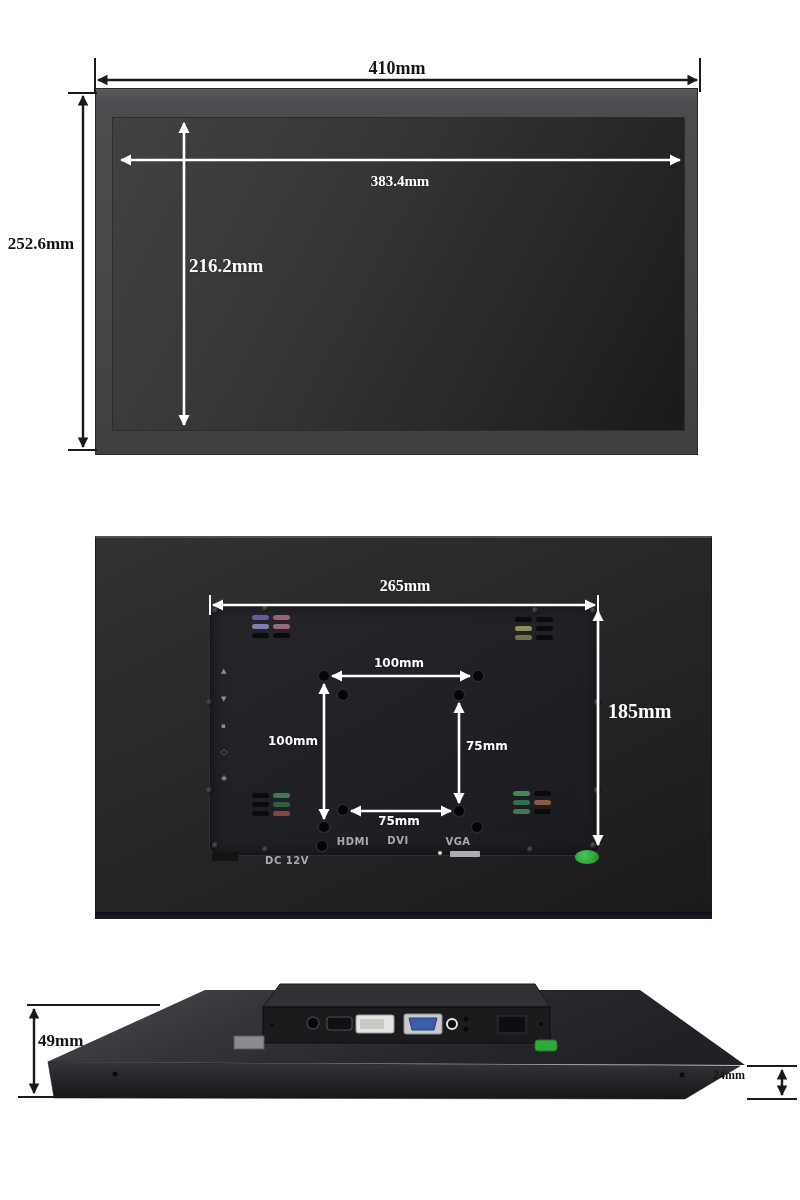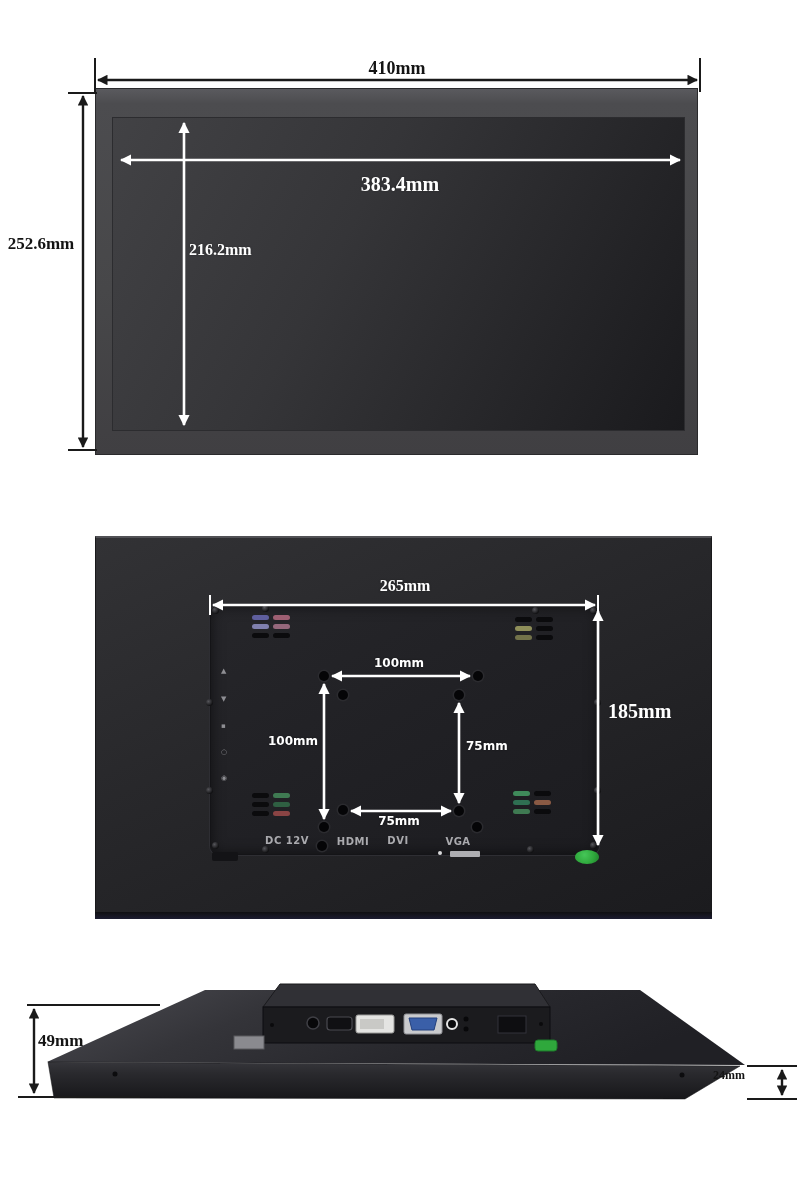--- a/index.html
+++ b/index.html
@@ -90,22 +90,22 @@
       <line x1="68" y1="400" x2="97" y2="400" stroke="#1a1a1a" stroke-width="2"></line>
       <line x1="83" y1="46" x2="83" y2="397" stroke="#1a1a1a" stroke-width="2.4" marker-start="url(#mb)" marker-end="url(#mb)"></line>
 
       <line x1="121" y1="110" x2="680" y2="110" stroke="#ffffff" stroke-width="2.6" marker-start="url(#mw)" marker-end="url(#mw)"></line>
 
       <line x1="184" y1="73" x2="184" y2="375" stroke="#ffffff" stroke-width="2.6" marker-start="url(#mw)" marker-end="url(#mw)"></line>
     </svg>
 
     <div class="abs dim-serif center-x" style="left:397px;top:9px;font-size:18px;">410mm</div>
     <div class="abs dim-serif" style="left:2px;top:185px;width:78px;text-align:center;font-size:17px;">252.6mm</div>
-    <div class="abs dim-serif white center-x" style="left:400px;top:124px;font-size:20px;">383.4mm</div>
-    <div class="abs dim-serif white" style="left:189px;top:192px;font-size:16px;font-family:Liberation Serif, serif;">216.2mm</div>
+    <div class="abs dim-serif white center-x" style="left:400px;top:124px;font-size:15px;">383.4mm</div>
+    <div class="abs dim-serif white" style="left:189px;top:206px;font-size:19px;font-family:Liberation Serif, serif;">216.2mm</div>
   </div>
 
   <div class="abs" style="left:0;top:520px;width:800px;height:415px;">
     <div class="abs back-panel"></div>
     <div class="abs back-panel-lip"></div>
     <div class="abs mount-plate"></div>
 
     <div class="abs vent tl" style="left:252px;top:95px;">
       <span></span>
         <span></span>
@@ -196,21 +196,21 @@
       <line x1="351" y1="291" x2="451" y2="291" stroke="#ffffff" stroke-width="2.6" marker-start="url(#mw2)" marker-end="url(#mw2)"></line>
     </svg>
 
     <div class="abs dim-serif white center-x" style="left:405px;top:58px;font-size:16px;">265mm</div>
     <div class="abs dim-serif white" style="left:608px;top:181px;font-size:20px;">185mm</div>
     <div class="abs dim-sans center-x" style="left:399px;top:137px;font-size:12px;">100mm</div>
     <div class="abs dim-sans" style="left:258px;top:215px;width:60px;text-align:right;font-size:12px;">100mm</div>
     <div class="abs dim-sans" style="left:466px;top:220px;font-size:12px;">75mm</div>
     <div class="abs dim-sans center-x" style="left:399px;top:295px;font-size:12px;">75mm</div>
 
-    <div class="abs port-label center-x" style="left:287px;top:316px;">DC 12V</div>
+    <div class="abs port-label center-x" style="left:287px;top:336px;">DC 12V</div>
     <div class="abs port-label center-x" style="left:349px;top:317px;padding-left:8px;">HDMI</div>
     <div class="abs port-label center-x" style="left:398px;top:316px;text-align:right;">DVI</div>
     <div class="abs port-label center-x" style="left:458px;top:317px;">VGA</div>
   </div>
 
   <div class="abs" style="left:0;top:980px;width:667px;height:140px;">
     <svg class="overlay" width="800" height="140" viewBox="0 0 800 140">
       <defs>
         <linearGradient id="topSurf" x1="0" y1="0" x2="1" y2="0.25">
           <stop offset="0" stop-color="#4c4c52"></stop>

